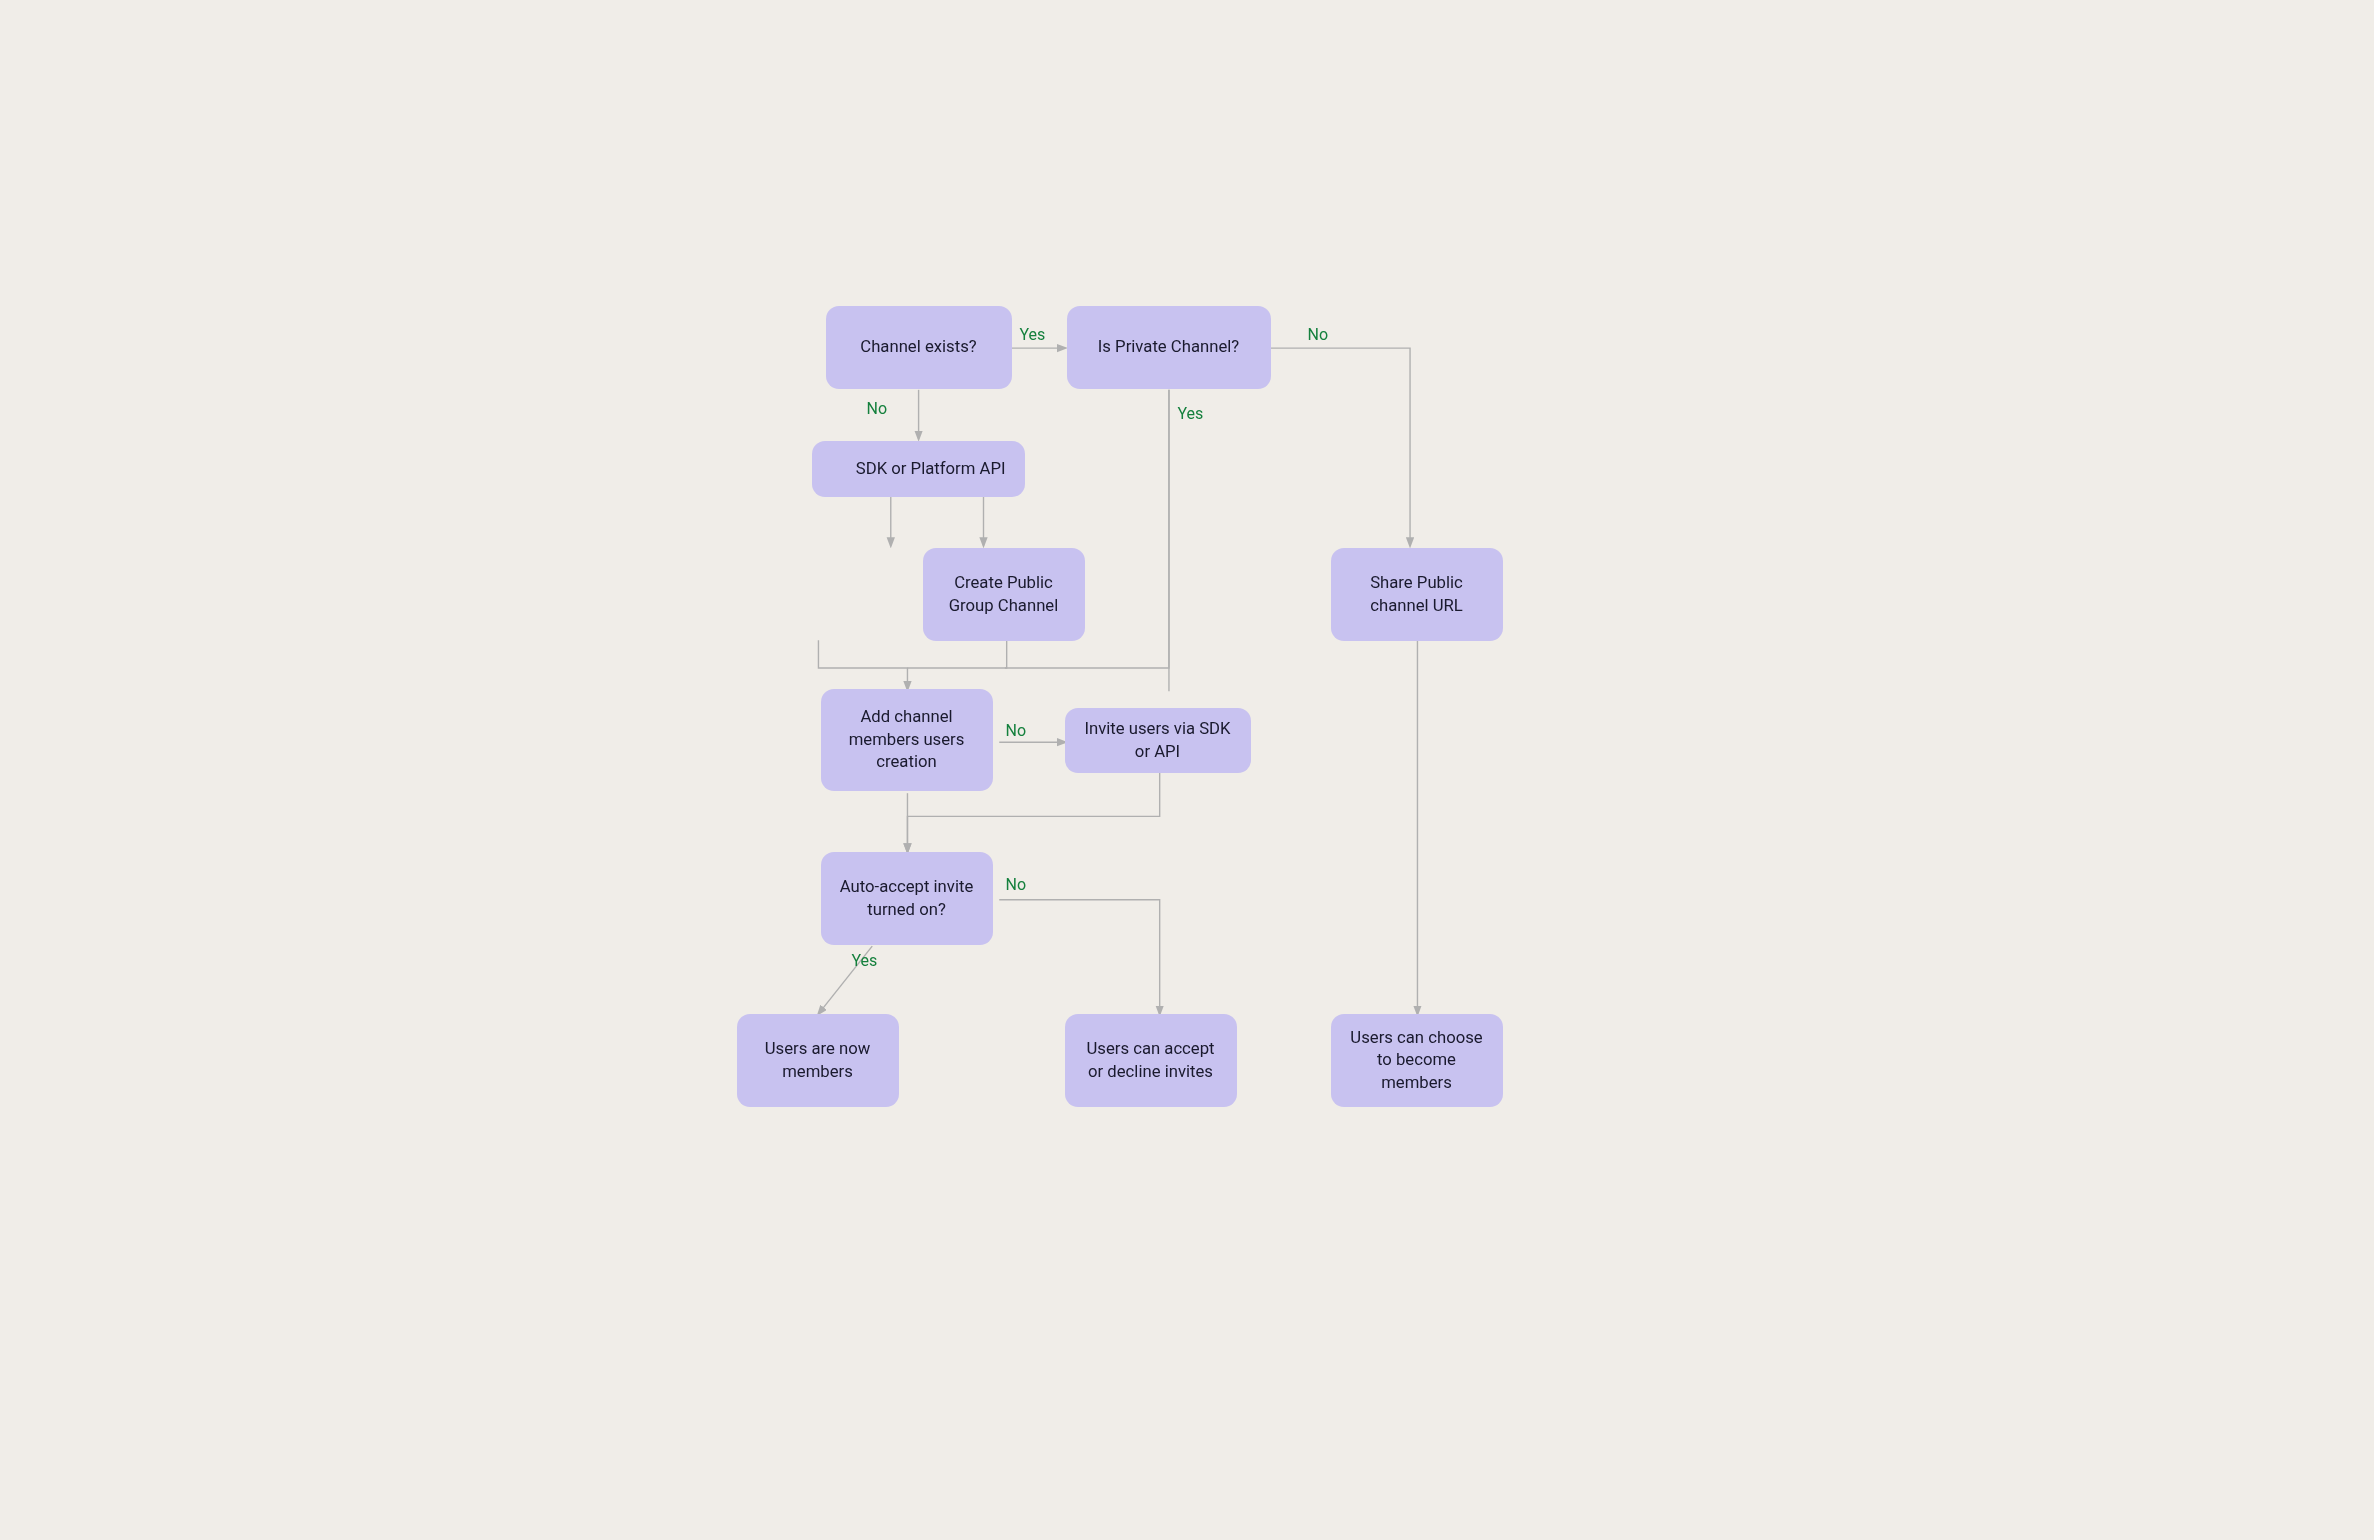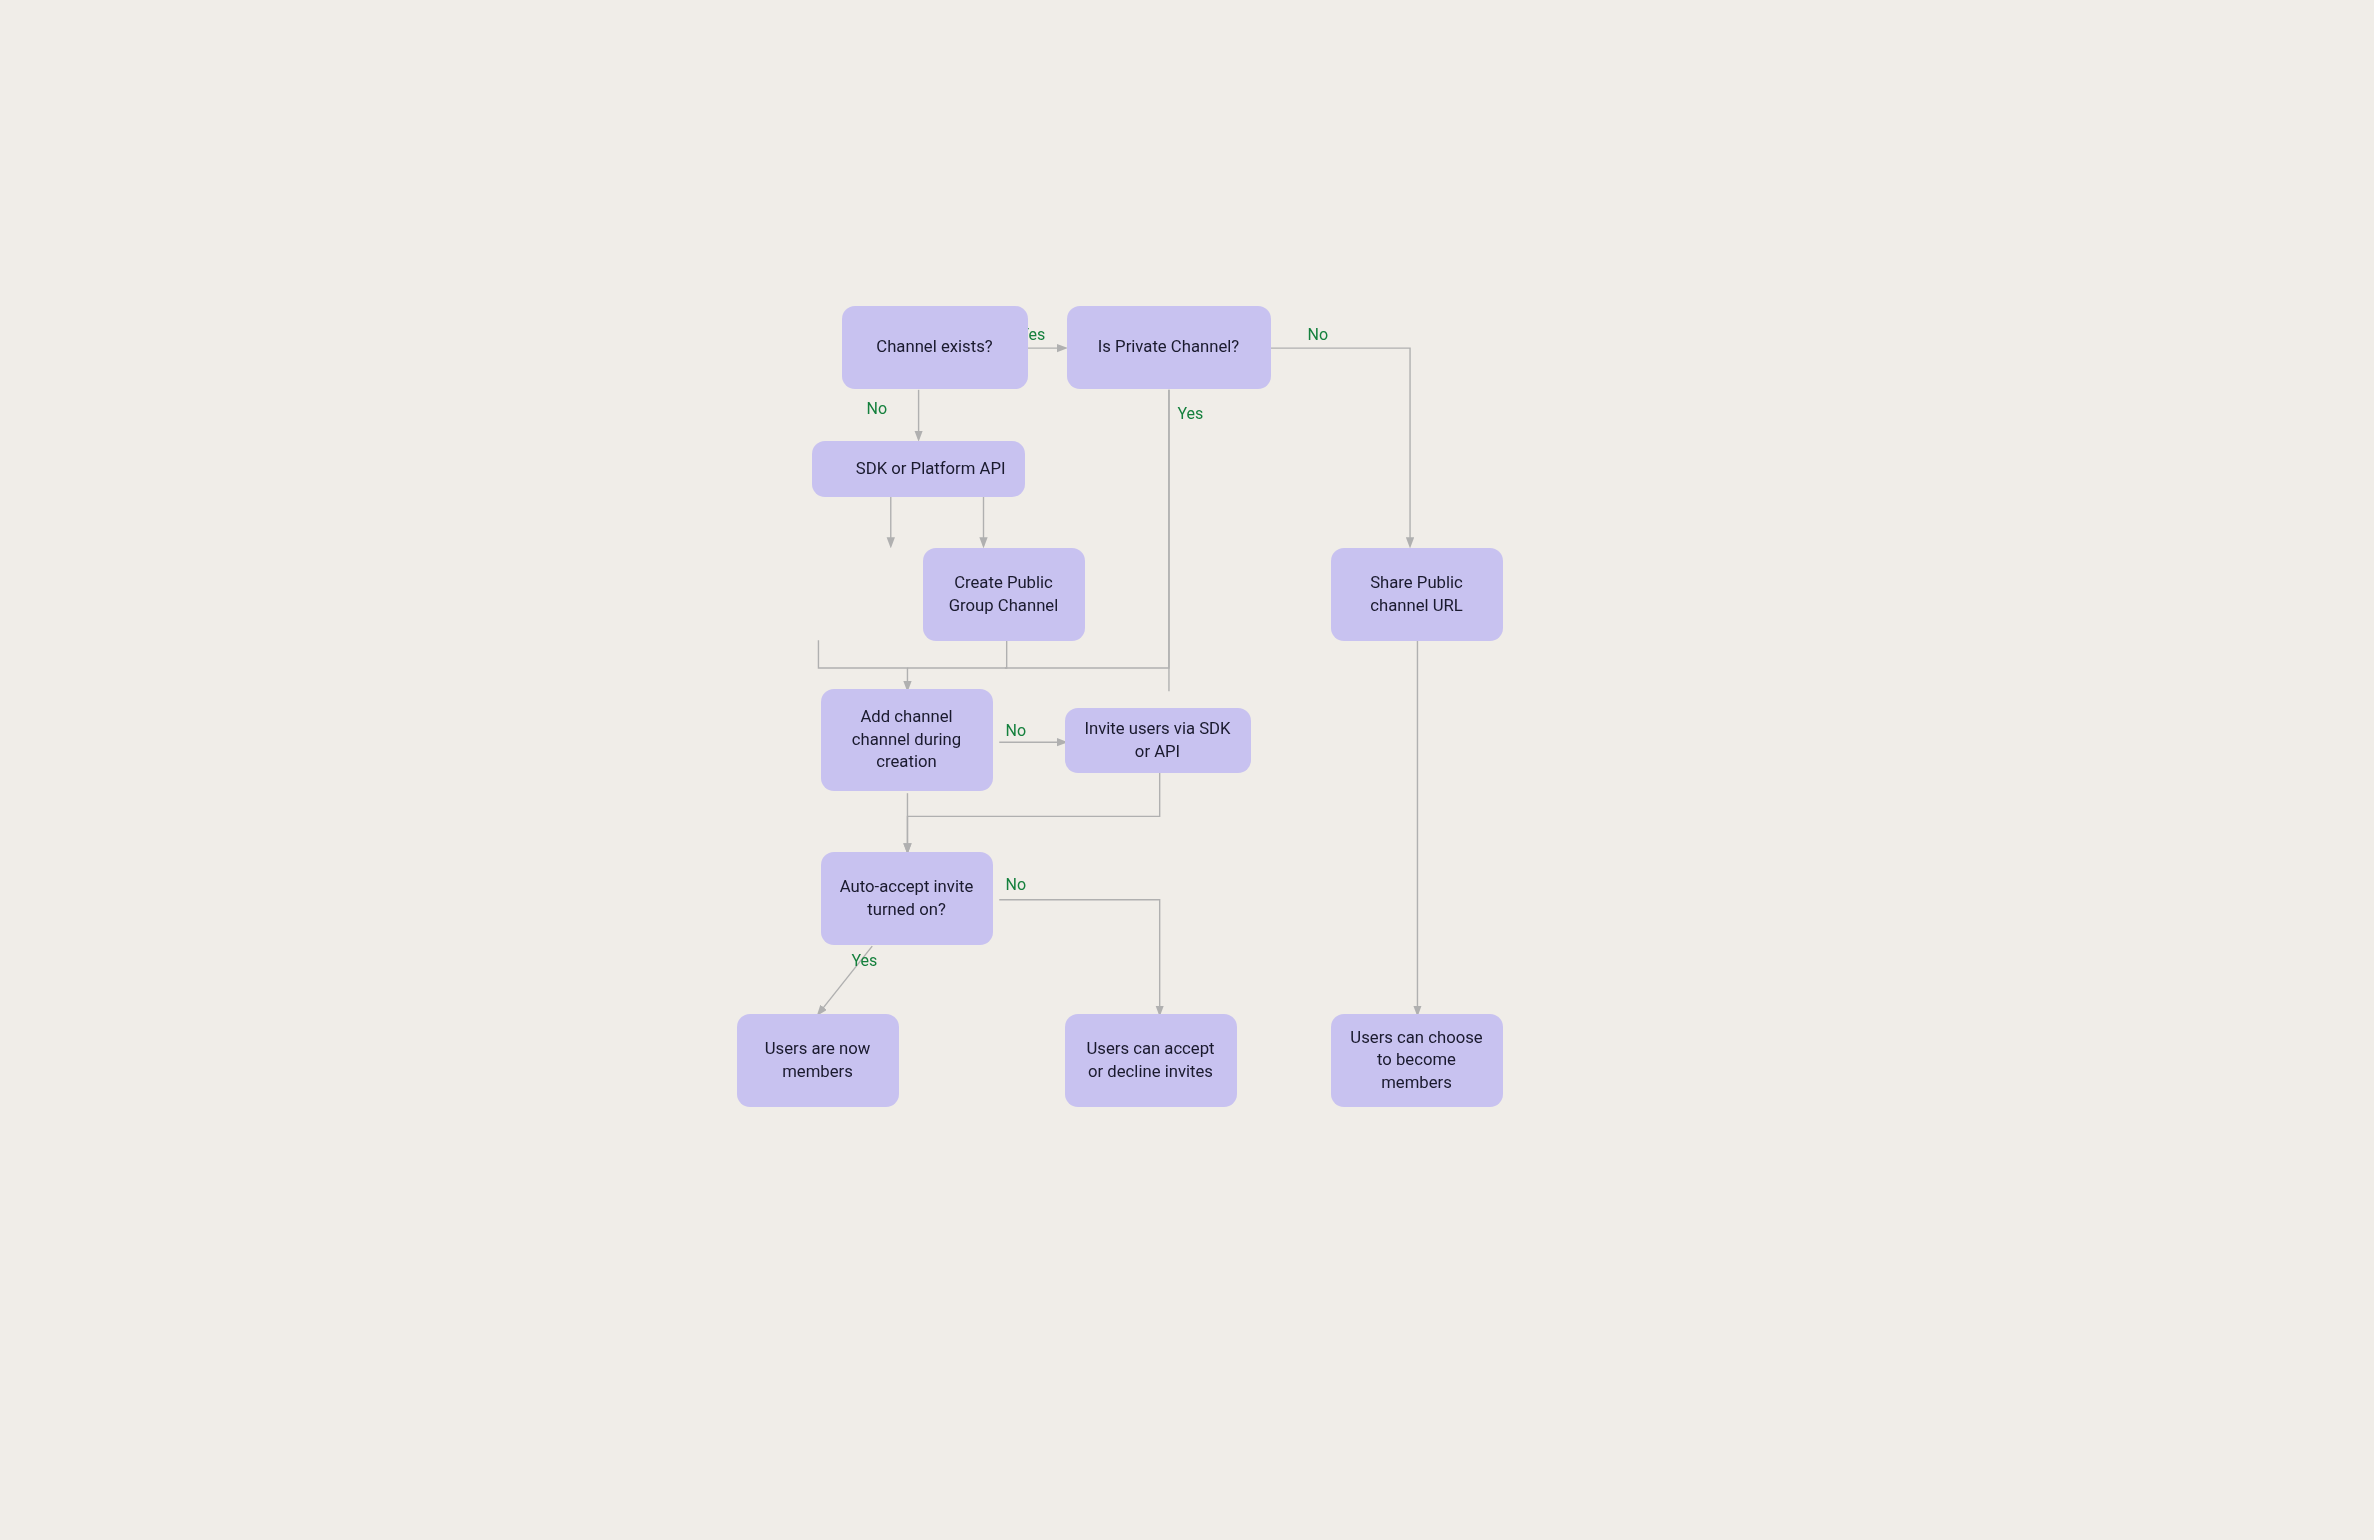--- a/index.html
+++ b/index.html
@@ -103,21 +103,21 @@
 
   <span class="label-text" style="left:482px; top:65px;">Yes</span>
   <span class="label-text" style="left:770px; top:65px;">No</span>
   <span class="label-text" style="left:329px; top:139px;">No</span>
   <span class="label-text" style="left:640px; top:144px;">Yes</span>
   <span class="label-text" style="left:468px; top:461px;">No</span>
   <span class="label-text" style="left:314px; top:515px;">Yes</span>
   <span class="label-text" style="left:314px; top:691px;">Yes</span>
   <span class="label-text" style="left:468px; top:615px;">No</span>
 
-  <div class="node" style="left:288px;top:46px;width:186px;height:83px;margin-left:16px;">
+  <div class="node" style="left:288px;top:46px;width:186px;height:83px;">
     <span>Channel exists?</span>
   </div>
 
   <div class="node" style="left:529px;top:46px;width:204px;height:83px;">
     <span>Is Private Channel?</span>
   </div>
 
   <div class="node" style="left:274px;top:181px;width:213px;height:56px;padding-left:42px;">
     <span>SDK or Platform API</span>
   </div>
@@ -125,21 +125,21 @@
 
   <div class="node" style="left:385px;top:288px;width:162px;height:93px;">
     <span>Create Public Group Channel</span>
   </div>
 
   <div class="node" style="left:793px;top:288px;width:172px;height:93px;">
     <span>Share Public channel URL</span>
   </div>
 
   <div class="node" style="left:283px;top:429px;width:172px;height:102px;">
-    <span>Add channel channel during creation</span>
+    <span>Add channel members users creation</span>
   </div>
 
   <div class="node" style="left:527px;top:448px;width:186px;height:65px;">
     <span>Invite users via SDK or API</span>
   </div>
 
   <div class="node" style="left:283px;top:592px;width:172px;height:93px;">
     <span>Auto-accept invite turned on?</span>
   </div>
 

